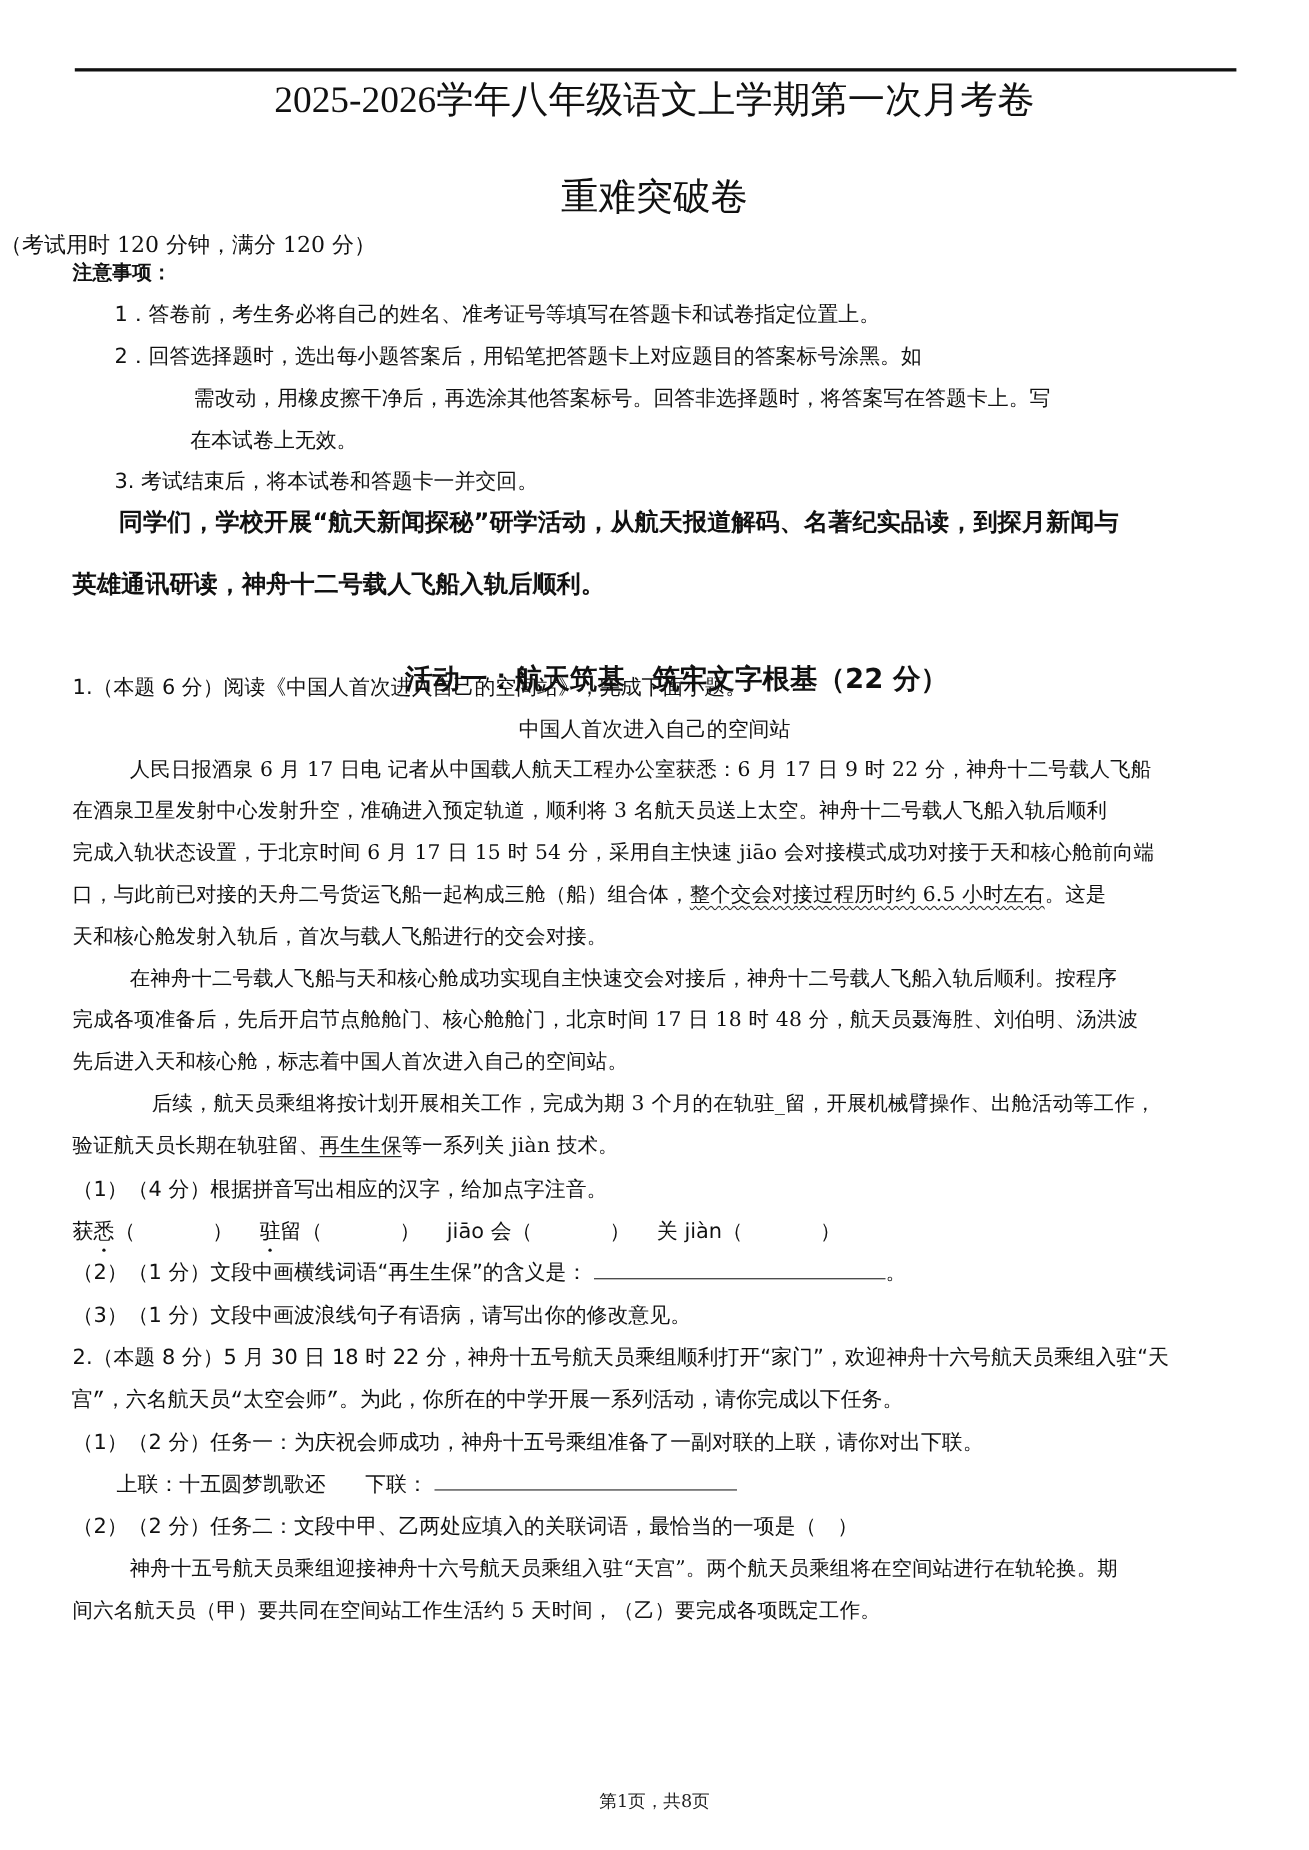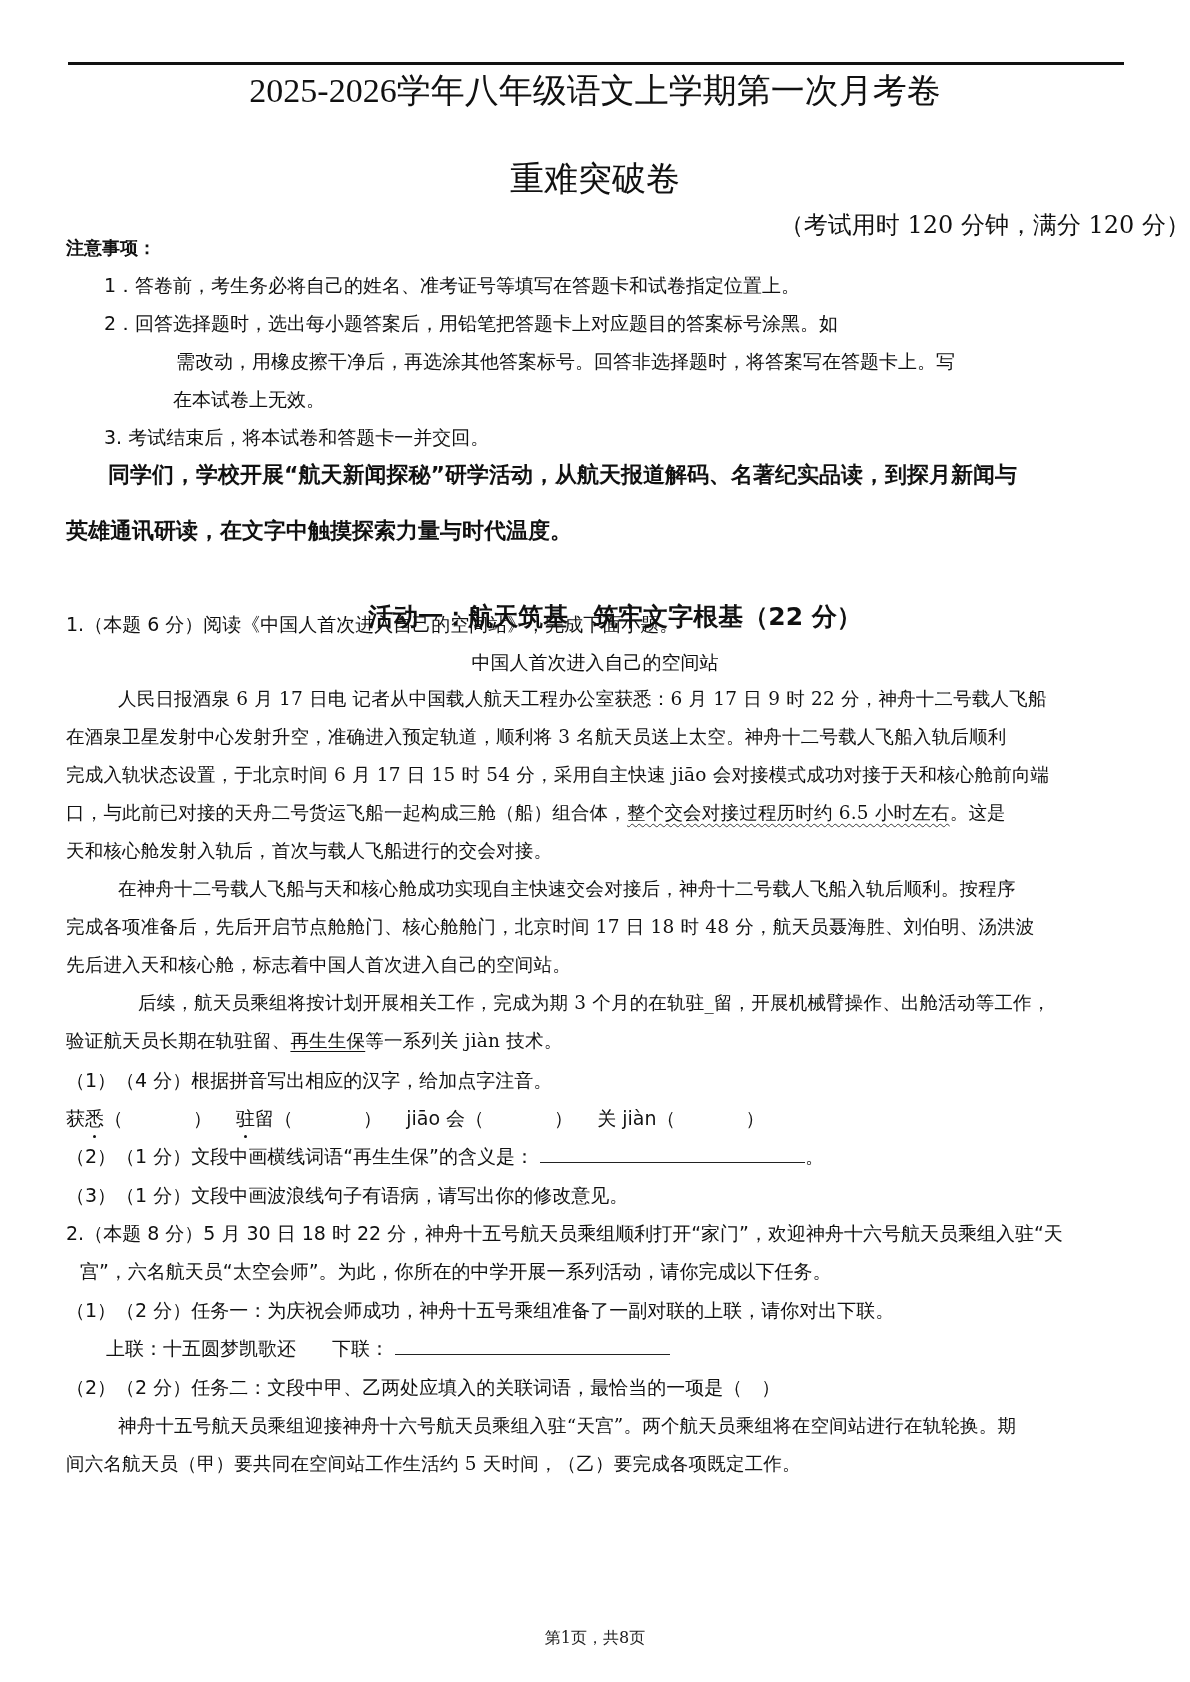--- a/index.html
+++ b/index.html
@@ -10,22 +10,22 @@
   .top-rule { position: absolute; left: 68px; top: 62px; width: 1056px; height: 3px; background: #111; }
   .title {
     position: absolute; left: 0; width: 1190px; text-align: center;
     font-family: "Liberation Serif", "DejaVu Serif", serif; font-size: 34px; top: 68px; letter-spacing: 0px;
   }
   .subtitle {
     position: absolute; left: 0; width: 1190px; text-align: center;
     font-family: "DejaVu Sans", "Liberation Sans", sans-serif; font-size: 34px; top: 156px;
   }
   .exam-info {
-    position: absolute; left: 0; width: 1190px; text-align: right;
-    font-size: 24px; top: 209px;
+    position: absolute; left: 0; width: 1190px; text-align: left;
+    font-size: 20px; top: 209px;
   }
   .line { position: absolute; white-space: nowrap; font-size: 19px; }
   .notice-head { font-family: "DejaVu Sans", sans-serif; font-weight: bold; font-size: 18px; }
   .sans { font-family: "DejaVu Sans", "Liberation Sans", sans-serif; }
   .intro { font-family: "DejaVu Sans", sans-serif; font-weight: bold; font-size: 22px; }
   .activity {
     position: absolute; left: 0; width: 1190px; text-align: center;
     font-family: "DejaVu Sans", sans-serif; font-weight: bold; font-size: 25px; top: 600px; margin-left: 20px;
   }
   .article-title {
@@ -57,21 +57,21 @@
 <div class="exam-info">（考试用时 120 分钟，满分 120 分）</div>
 
 <div class="line notice-head" style="left:66px; top:236px;">注意事项：</div>
 <div class="line sans" style="left:104px; top:273px;">1．答卷前，考生务必将自己的姓名、准考证号等填写在答题卡和试卷指定位置上。</div>
 <div class="line sans" style="left:104px; top:311px;">2．回答选择题时，选出每小题答案后，用铅笔把答题卡上对应题目的答案标号涂黑。如</div>
 <div class="line sans" style="left:144px; top:349px;margin-left:32px;">需改动，用橡皮擦干净后，再选涂其他答案标号。回答非选择题时，将答案写在答题卡上。写</div>
 <div class="line sans" style="left:144px; top:387px;margin-left:29px;">在本试卷上无效。</div>
 <div class="line sans" style="left:104px; top:425px;">3. 考试结束后，将本试卷和答题卡一并交回。</div>
 
 <div class="line intro" style="left:108px; top:460px;">同学们，学校开展“航天新闻探秘”研学活动，从航天报道解码、名著纪实品读，到探月新闻与</div>
-<div class="line intro" style="left:66px; top:516px;">英雄通讯研读，在文字中触摸探索力量与时代温度。</div>
+<div class="line intro" style="left:66px; top:516px;">英雄通讯研读，神舟十二号载人飞船入轨后顺利。</div>
 
 <div class="activity">活动一：航天筑基　筑牢文字根基（22 分）</div>
 
 <div class="line sans" style="left:66px; top:612px;">1.（本题 6 分）阅读《中国人首次进入自己的空间站》，完成下面小题。</div>
 <div class="article-title" style="top:650px;">中国人首次进入自己的空间站</div>
 
 <div class="line body-text" style="left:118px; top:686px;">人民日报酒泉 6 月 17 日电  记者从中国载人航天工程办公室获悉：6 月 17 日 9 时 22 分，神舟十二号载人飞船</div>
 <div class="line body-text" style="left:66px; top:724px;">在酒泉卫星发射中心发射升空，准确进入预定轨道，顺利将 3 名航天员送上太空。神舟十二号载人飞船入轨后顺利</div>
 <div class="line body-text" style="left:66px; top:762px;">完成入轨状态设置，于北京时间 6 月 17 日 15 时 54 分，采用自主快速 jiāo 会对接模式成功对接于天和核心舱前向端</div>
 <div class="line body-text" style="left:66px; top:800px;"><span>口，与此前已对接的天舟二号货运飞船一起构成三舱（船）组合体，</span><span class="wavy">整个交会对接过程历时约 6.5 小时左右</span><span>。这是</span></div>
@@ -91,20 +91,20 @@
   <span><span class="dotted-char">驻</span><span>留（</span><span class="paren-gap"></span><span>）</span></span>
   <span style="display:inline-block;width:12px;"></span>
   <span><span>jiāo 会（</span><span class="paren-gap"></span><span>）</span></span>
   <span style="display:inline-block;width:12px;"></span>
   <span><span>关 jiàn（</span><span class="paren-gap"></span><span>）</span></span>
 </div>
 <div class="line sans" style="left:66px; top:1144px;"><span>（2）（1 分）文段中画横线词语“再生生保”的含义是：</span><span class="blank" style="width:265px; margin-left:6px;"></span><span>。</span></div>
 <div class="line sans" style="left:66px; top:1183px;">（3）（1 分）文段中画波浪线句子有语病，请写出你的修改意见。</div>
 
 <div class="line sans" style="left:66px; top:1221px;">2.（本题 8 分）5 月 30 日 18 时 22 分，神舟十五号航天员乘组顺利打开“家门”，欢迎神舟十六号航天员乘组入驻“天</div>
-<div class="line sans" style="left:80px; top:1259px;">宫”，六名航天员“太空会师”。为此，你所在的中学开展一系列活动，请你完成以下任务。</div>
+<div class="line sans" style="left:65px; top:1259px;font-family:Liberation Mono, monospace;">宫”，六名航天员“太空会师”。为此，你所在的中学开展一系列活动，请你完成以下任务。</div>
 <div class="line sans" style="left:66px; top:1298px;">（1）（2 分）任务一：为庆祝会师成功，神舟十五号乘组准备了一副对联的上联，请你对出下联。</div>
 <div class="line sans" style="left:106px; top:1336px;"><span>上联：十五圆梦凯歌还</span><span style="display:inline-block;width:36px;"></span><span>下联：</span><span class="blank" style="width:275px; margin-left:6px;"></span></div>
 <div class="line sans" style="left:66px; top:1375px;">（2）（2 分）任务二：文段中甲、乙两处应填入的关联词语，最恰当的一项是（　）</div>
 <div class="line body-text" style="left:118px; top:1413px;">神舟十五号航天员乘组迎接神舟十六号航天员乘组入驻“天宫”。两个航天员乘组将在空间站进行在轨轮换。期</div>
 <div class="line body-text" style="left:66px; top:1451px;">间六名航天员（甲）要共同在空间站工作生活约 5 天时间，（乙）要完成各项既定工作。</div>
 
 <div class="footer">第1页，共8页</div>
 
 </body></html>

